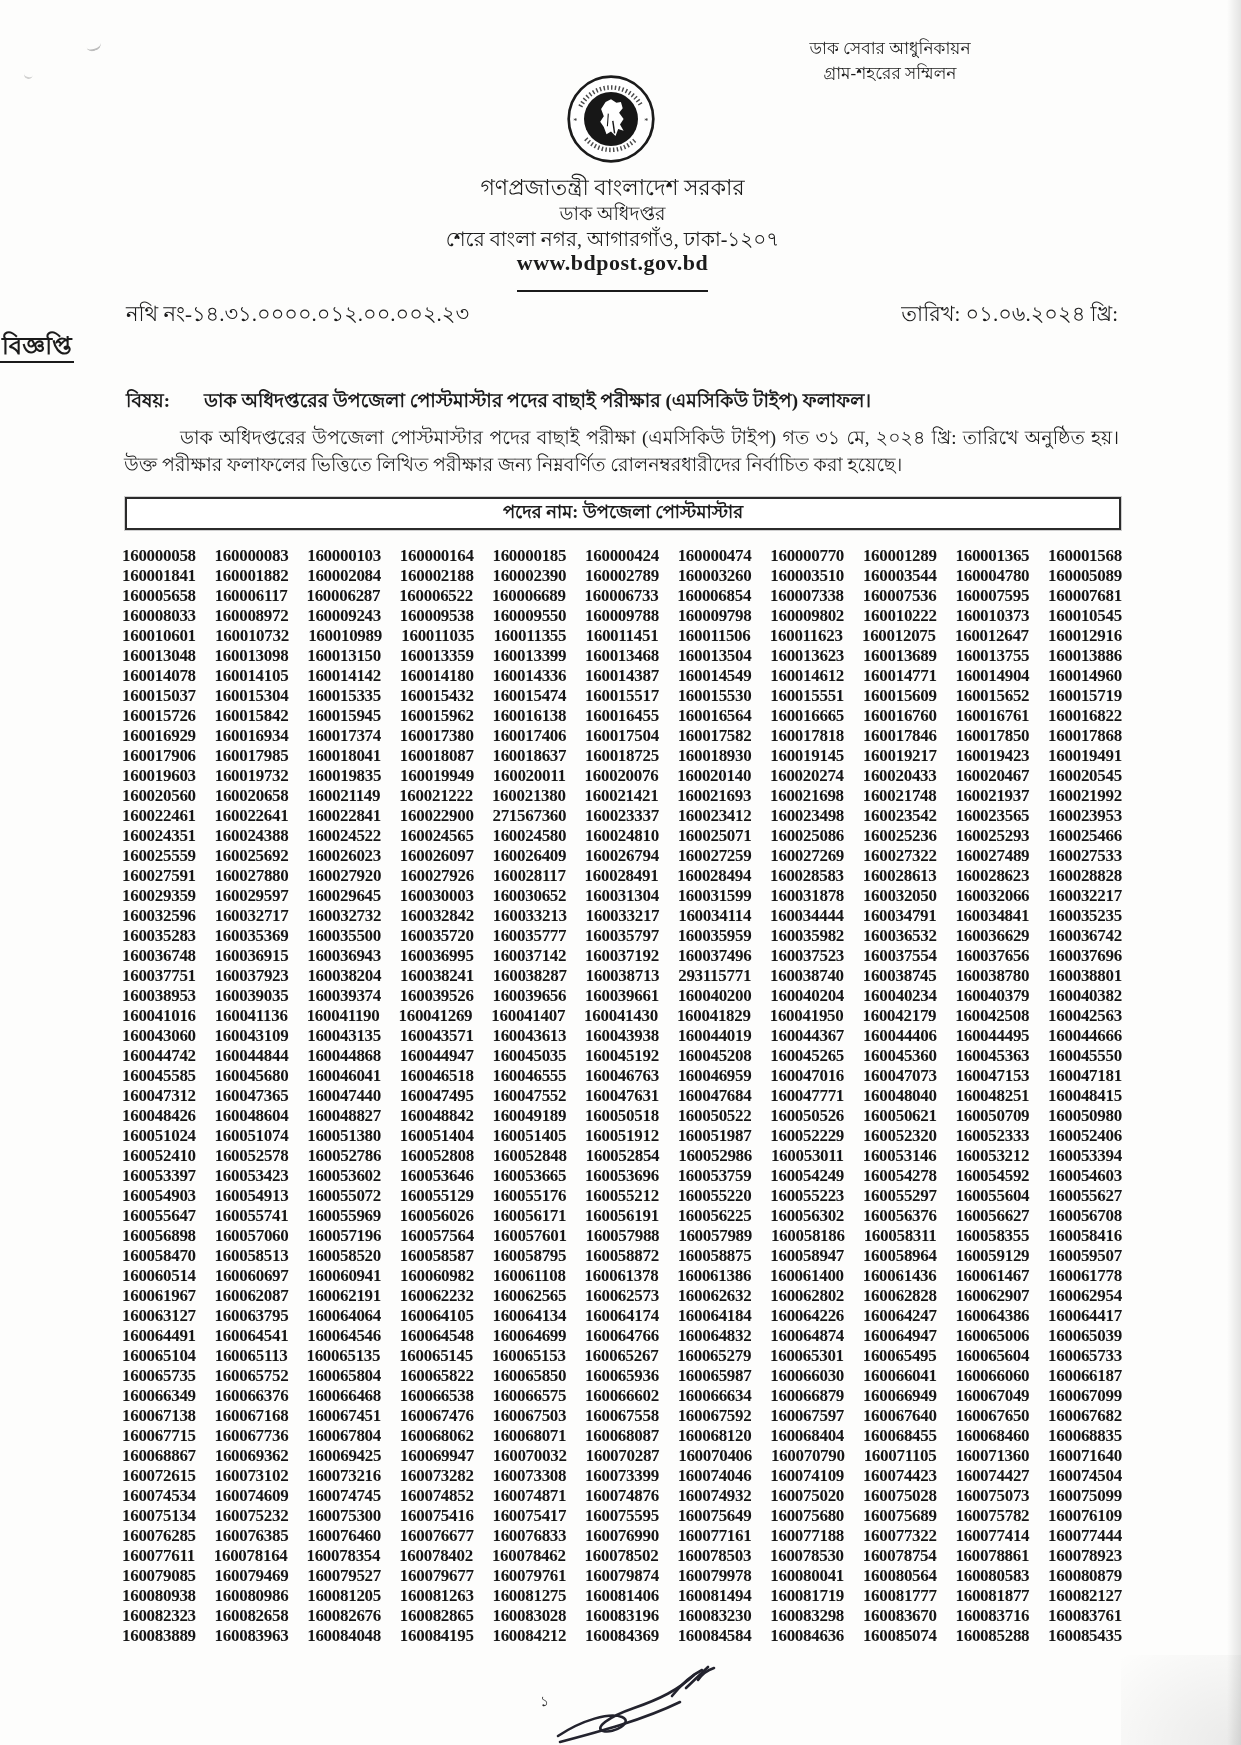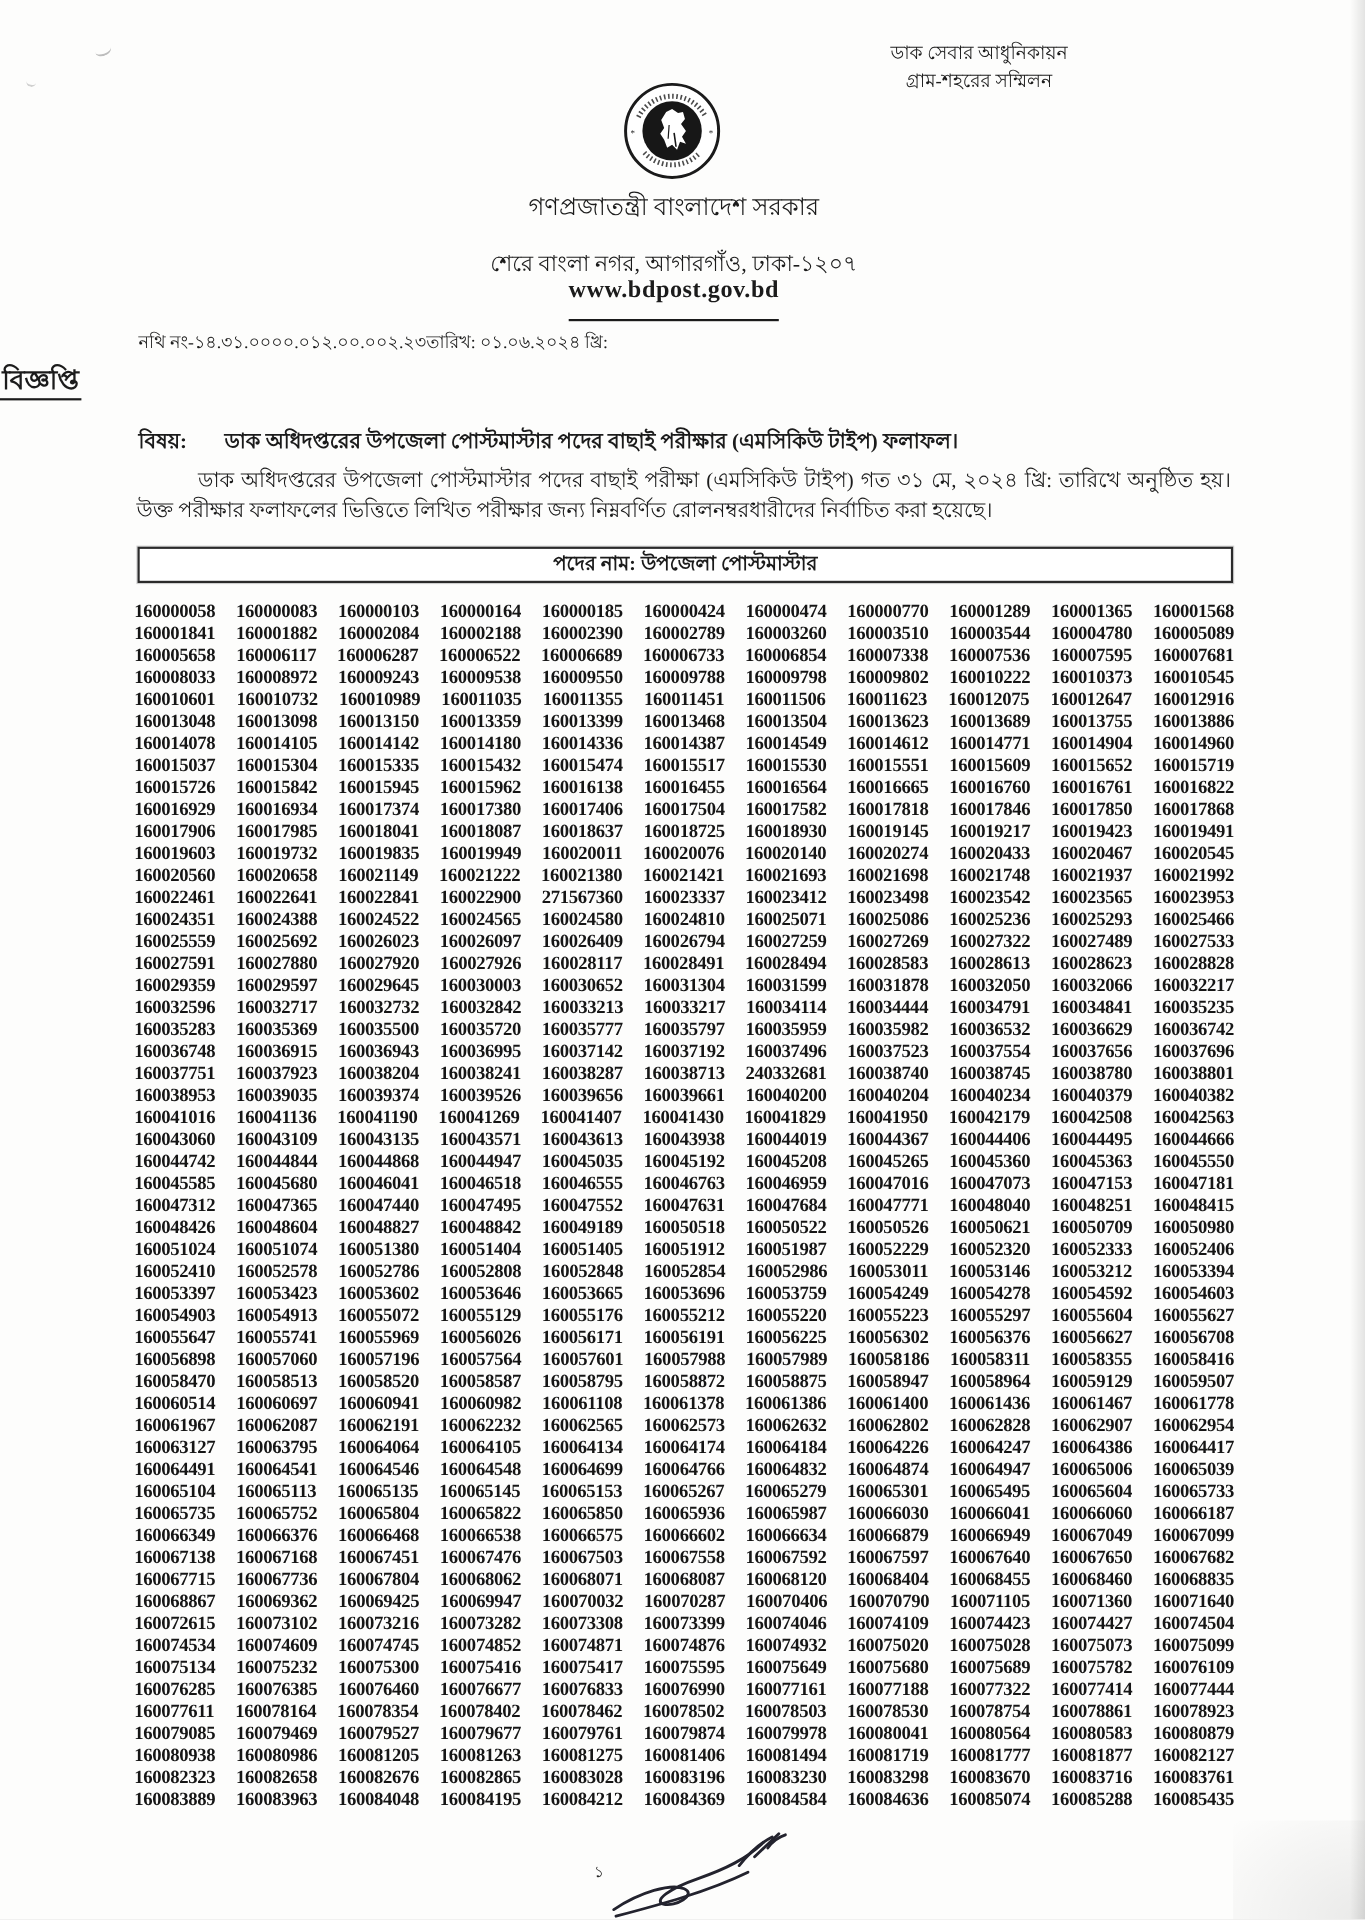--- a/index.html
+++ b/index.html
@@ -27,21 +27,21 @@
     font-size:17px;line-height:25px;}
   .logo{position:absolute;top:74px;left:566px;width:90px;height:90px;}
   .org-line{position:absolute;left:0;width:1225px;text-align:center;font-family:Liberation Serif, serif;}
   .org-govt{top:170px;font-size:22px;}
   .org-dept{top:199px;font-size:19px;}
   .org-addr{top:224px;font-size:20px;}
   .org-web{top:250px;font-size:22px;font-weight:bold;letter-spacing:.5px;}
   .org-web span{border-bottom:2px solid #1b1b1b;padding-bottom:15px;}
 
   .meta-row{position:absolute;top:298px;left:126px;width:992px;display:flex;
-    justify-content:flex-start;font-size:16px;}
+    justify-content:space-between;font-size:21px;}
   .notice-title{position:absolute;top:327px;left:0;width:1225px;text-align:left;
     font-size:24px;font-weight:bold;}
   .notice-title span{border-bottom:2px solid #1b1b1b;padding:0 2px 2px;}
 
   .subject-row{position:absolute;top:386px;left:126px;width:992px;display:flex;
     font-size:19px;font-weight:bold;}
   .subject-label{width:78px;flex:none;}
   .body-para{position:absolute;top:424px;left:124px;width:995px;font-size:19px;
     line-height:27px;text-align:justify;text-indent:56px;}
 
@@ -80,20 +80,21 @@
       <text x="8" y="55" font-size="9" fill="#1b1b1b">*</text>
       <text x="87" y="55" font-size="9" fill="#1b1b1b">*</text>
       <circle cx="50" cy="50" r="30" fill="#171717"></circle>
       <path d="M44 31 L50 28 L56 32 L61 31 L63 38 L59 43 L64 50 L60 56 L64 63 L58 61 L55 69 L50 64 L45 67 L42 59 L38 53 L42 47 L39 39 Z" fill="#ffffff"></path>
       <path d="M52 52 L54 66" stroke="#171717" stroke-width="1.6"></path>
       <path d="M47 44 L46 58" stroke="#171717" stroke-width="1.2"></path>
     </svg>
   </div>
 
   <div class="org-line org-govt">গণপ্রজাতন্ত্রী বাংলাদেশ সরকার</div>
+  <div class="org-line org-dept">ডাক অধিদপ্তর</div>
   <div class="org-line org-addr">শেরে বাংলা নগর, আগারগাঁও, ঢাকা-১২০৭</div>
   <div class="org-line org-web">
     <span>www.bdpost.gov.bd</span>
   </div>
 
   <div class="meta-row">
     <span>নথি নং-১৪.৩১.০০০০.০১২.০০.০০২.২৩</span>
     <span>তারিখ: ০১.০৬.২০২৪ খ্রি:</span>
   </div>
 
@@ -386,21 +387,21 @@
         <span class="roll">160037656</span>
         <span class="roll">160037696</span>
       </div>
       <div class="roll-row">
         <span class="roll">160037751</span>
         <span class="roll">160037923</span>
         <span class="roll">160038204</span>
         <span class="roll">160038241</span>
         <span class="roll">160038287</span>
         <span class="roll">160038713</span>
-        <span class="roll">240332681</span>
+        <span class="roll">293115771</span>
         <span class="roll">160038740</span>
         <span class="roll">160038745</span>
         <span class="roll">160038780</span>
         <span class="roll">160038801</span>
       </div>
       <div class="roll-row">
         <span class="roll">160038953</span>
         <span class="roll">160039035</span>
         <span class="roll">160039374</span>
         <span class="roll">160039526</span>

